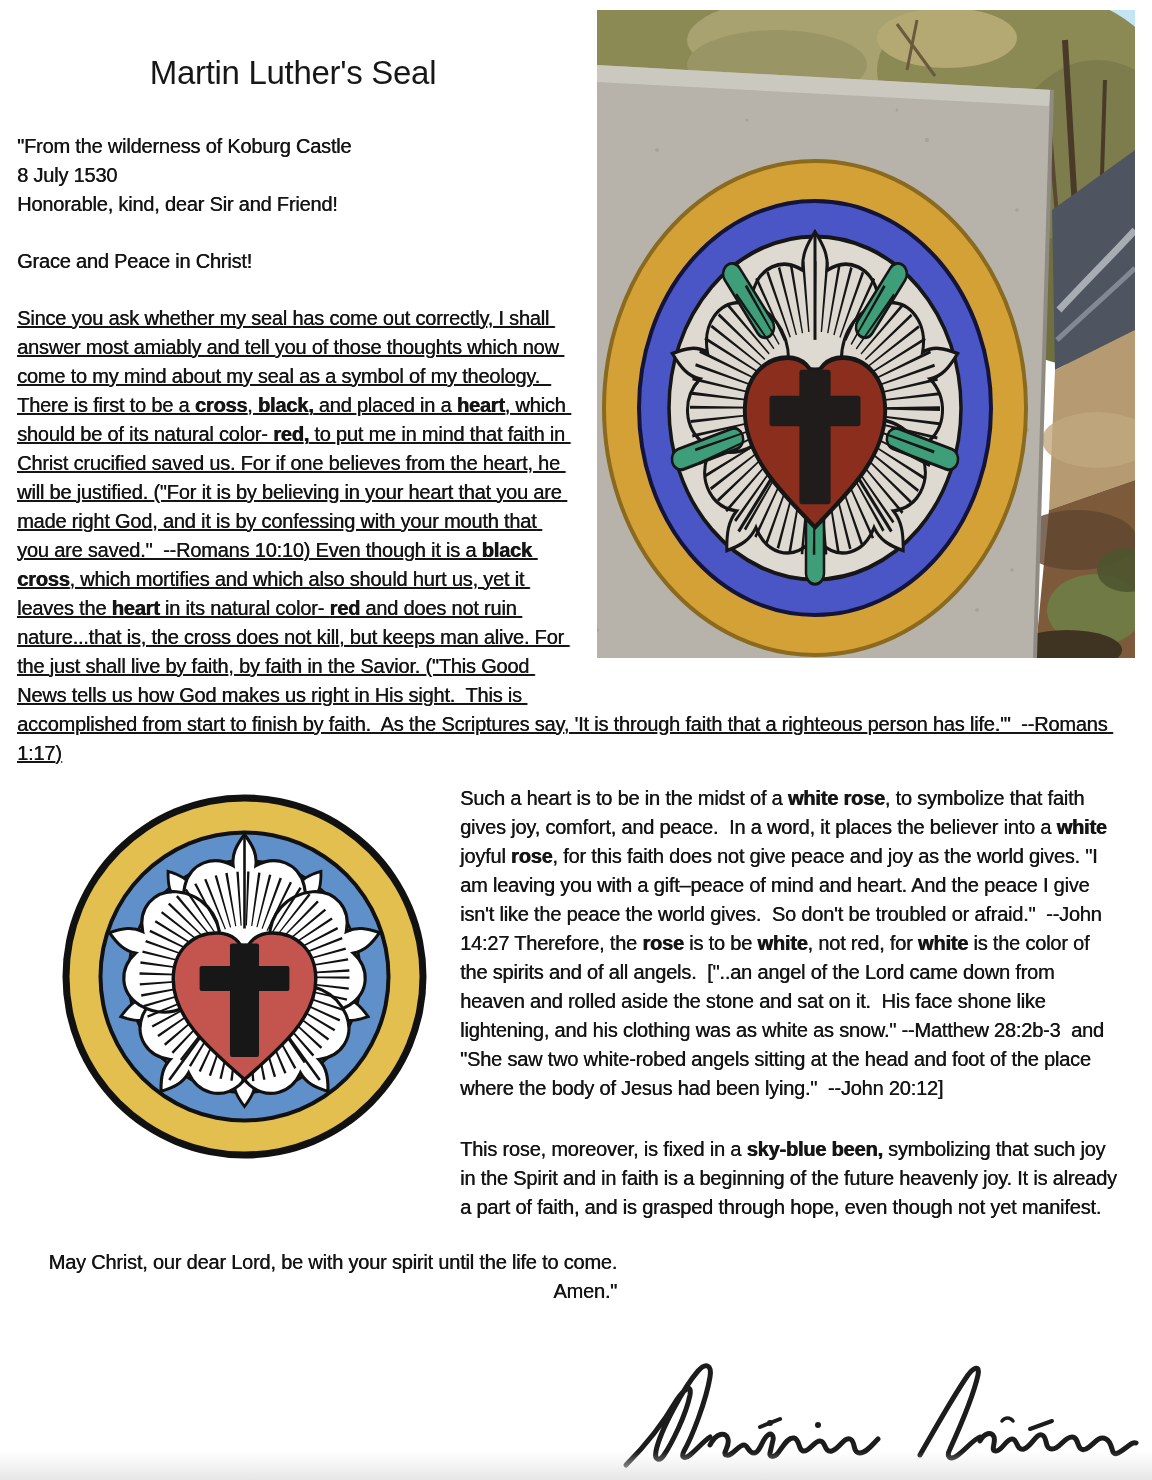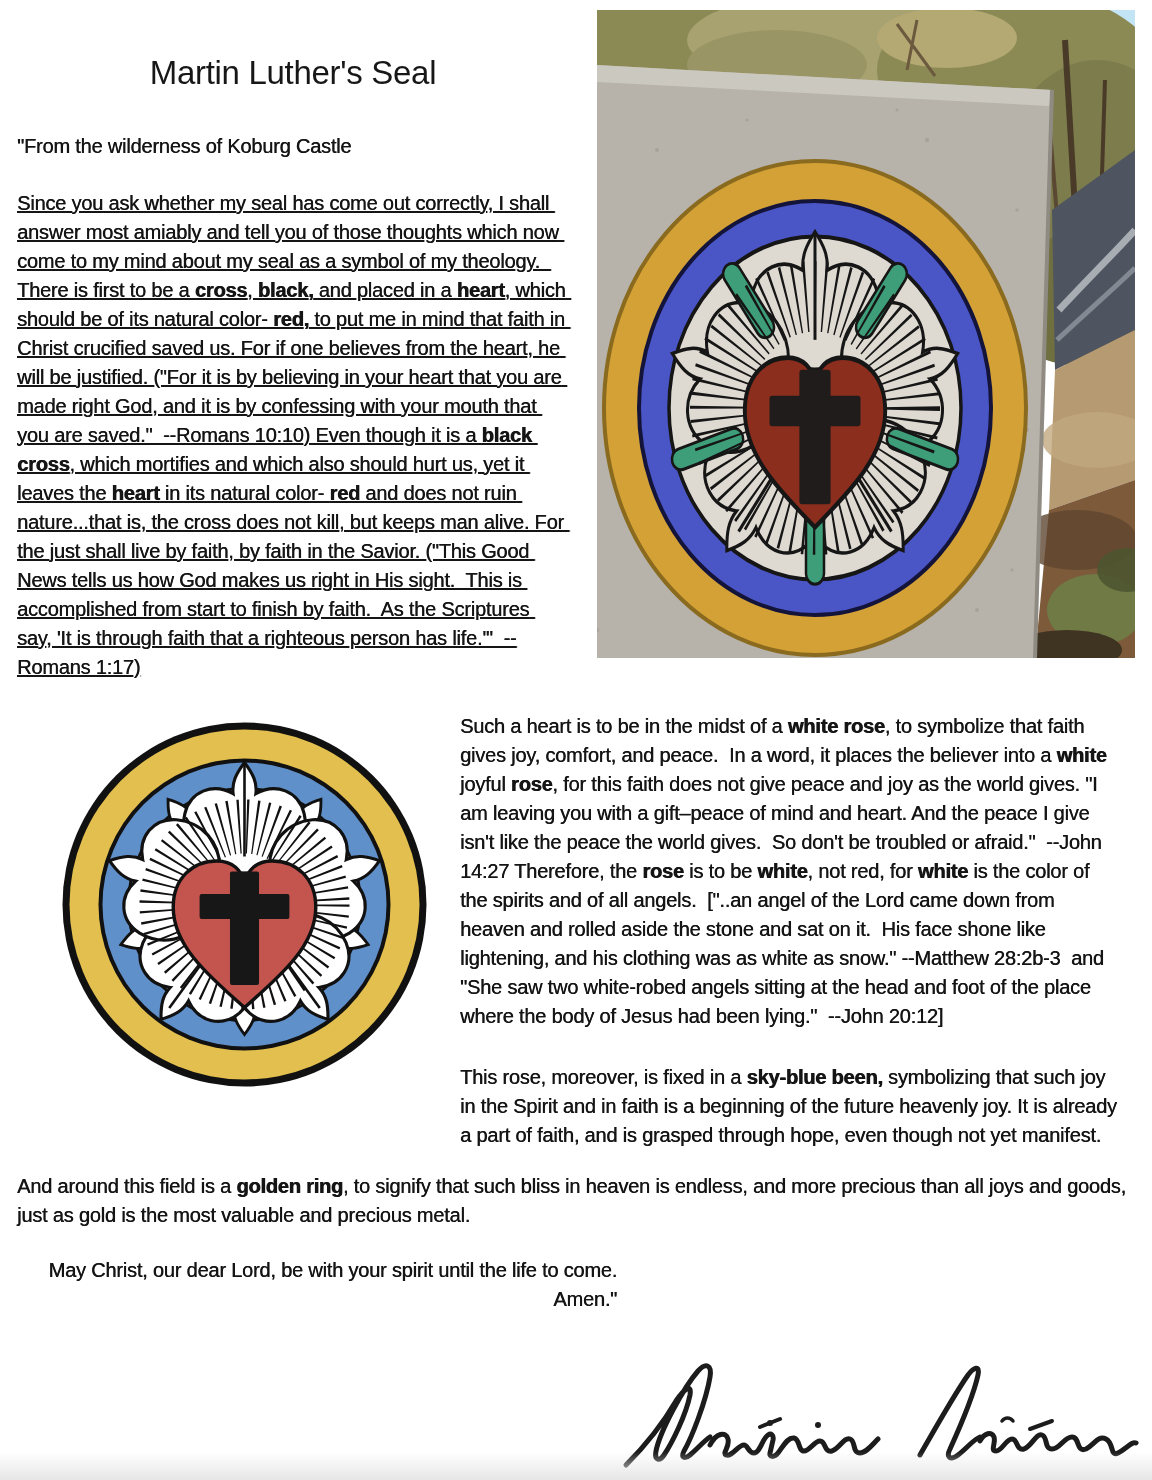--- a/index.html
+++ b/index.html
@@ -129,22 +129,25 @@
             </g>
           </g>
         </g>
       </svg>
     </div>
 
     <h1 class="title">Martin Luther's Seal</h1>
 
     <div class="heading-block">
       <div class="heading-line">"From the wilderness of Koburg Castle</div>
+      <div class="heading-line">8 July 1530</div>
+      <div class="heading-line">Honorable, kind, dear Sir and Friend!</div>
     </div>
 
+    <div class="salutation">Grace and Peace in Christ!</div>
 
     <div class="para para-seal"><span>Since you ask whether my seal has come out correctly, I shall answer most amiably and tell you of those thoughts which now come to my mind about my seal as a symbol of my theology.  There is first to be a </span><b>cross</b><span>, </span><b>black,</b><span> and placed in a </span><b>heart</b><span>, which should be of its natural color- </span><b>red,</b><span> to put me in mind that faith in Christ crucified saved us. For if one believes from the heart, he will be justified. ("For it is by believing in your heart that you are made right God, and it is by confessing with your mouth that you are saved."  --Romans 10:10) Even though it is a </span><b>black cross</b><span>, which mortifies and which also should hurt us, yet it leaves the </span><b>heart</b><span> in its natural color- </span><b>red</b><span> and does not ruin nature...that is, the cross does not kill, but keeps man alive. For the just shall live by faith, by faith in the Savior. ("This Good News tells us how God makes us right in His sight.  This is accomplished from start to finish by faith.  As the Scriptures say, 'It is through faith that a righteous person has life.'"  --Romans 1:17)</span></div>
   </div>
 
   <div class="mid-section">
 
     <div class="rose-figure">
       <svg width="375" height="375" viewBox="0 0 375 375">
         <defs>
           <path id="petalA" d="M0,-100 C6,-92 9,-86 8,-78 C22,-86 38,-80 42,-64 C46,-46 36,-30 20,-25 C9,-21 -9,-21 -20,-25 C-36,-30 -46,-46 -42,-64 C-38,-80 -22,-86 -8,-78 C-9,-86 -6,-92 0,-100 Z"></path>
@@ -182,23 +185,20 @@
           </g>
         </g>
       </svg>
     </div>
 
     <div class="para"><span>Such a heart is to be in the midst of a </span><b>white rose</b><span>, to symbolize that faith gives joy, comfort, and peace.  In a word, it places the believer into a </span><b>white</b><span> joyful </span><b>rose</b><span>, for this faith does not give peace and joy as the world gives. "I am leaving you with a gift–peace of mind and heart. And the peace I give isn't like the peace the world gives.  So don't be troubled or afraid."  --John 14:27 Therefore, the </span><b>rose</b><span> is to be </span><b>white</b><span>, not red, for </span><b>white</b><span> is the color of the spirits and of all angels.  ["..an angel of the Lord came down from heaven and rolled aside the stone and sat on it.  His face shone like lightening, and his clothing was as white as snow." --Matthew 28:2b-3  and  "She saw two white-robed angels sitting at the head and foot of the place where the body of Jesus had been lying."  --John 20:12]</span></div>
 
     <div class="para para-skyblue"><span>This rose, moreover, is fixed in a </span><b>sky-blue been,</b><span> symbolizing that such joy in the Spirit and in faith is a beginning of the future heavenly joy. It is already a part of faith, and is grasped through hope, even though not yet manifest.</span></div>
   </div>
 
-  <div class="ring-section">
-    <div class="para"><span>And around this field is a </span><b>golden ring</b><span>, to signify that such bliss in heaven is endless, and more precious than all joys and goods, just as gold is the most valuable and precious metal.</span></div>
-  </div>
 
   <div class="footer-section">
     <div class="para para-closing"><span>May Christ, our dear Lord, be with your spirit until the life to come.  Amen."</span></div>
   </div>
 
   <div class="signature-wrap">
     <svg width="525" height="132" viewBox="0 0 525 132" aria-label="Martinus Luther">
       <g fill="none" stroke="#1c1c1c" stroke-width="5" stroke-linecap="round" stroke-linejoin="round">
 
         <path d="M6,120 C24,102 42,80 56,56 C64,44 72,38 70,50 C66,70 52,98 44,110 C40,116 34,116 36,106 C40,86 64,42 78,26 C86,17 92,20 90,32 C86,56 72,92 64,106 C61,112 64,115 70,110 C78,103 84,96 90,92"></path>

